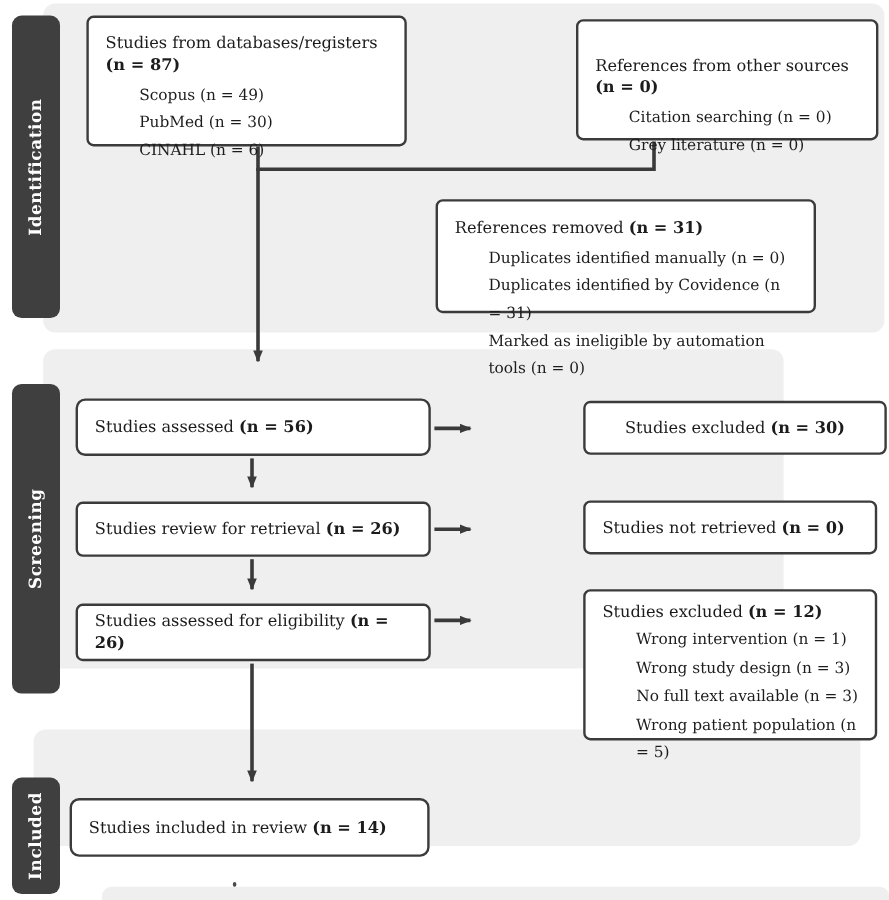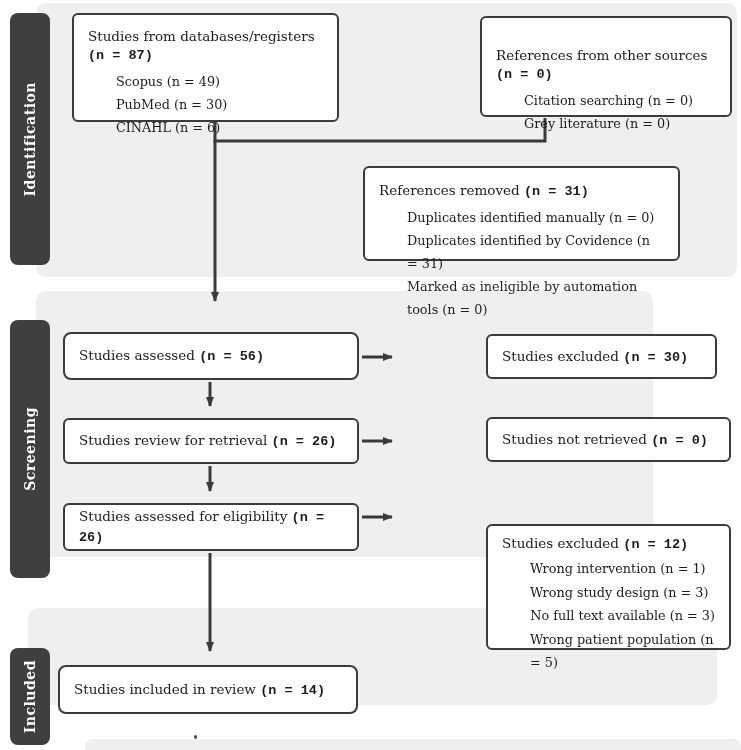--- a/index.html
+++ b/index.html
@@ -6,21 +6,21 @@
   #canvas{position:relative;width:741px;height:750px;background:#ffffff;overflow:hidden;
           font-family:"DejaVu Serif", serif;color:#1c1c1c;}
   .panel{position:absolute;background:#efefef;border-radius:10px;}
   .side{position:absolute;background:#3f3f3f;border-radius:8px;color:#ffffff;
         display:flex;align-items:center;justify-content:center;}
   .side span{writing-mode:vertical-rl;transform:rotate(180deg);
              font-weight:bold;font-size:14px;letter-spacing:.5px;}
   .box{position:absolute;background:#ffffff;border:2.5px solid #3b3b3b;border-radius:6px;
        box-sizing:border-box;padding:0 14px;font-size:13.5px;line-height:18px;}
   .box.single{display:flex;align-items:center;}
-  .title b{font-weight:bold;font-family:Liberation Mono, monospace;}
+  .title b{font-weight:bold;}
   .sub{margin-left:28px;font-size:12.8px;line-height:23px;}
   .gap{height:5px;}
   .pt12{padding-top:12px;} .pt17{padding-top:28px;} .pt13{padding-top:13px;} .pt8{padding-top:8px;}
   #wires{position:absolute;left:0;top:0;pointer-events:none;}
   .ln{fill:none;stroke:#3a3a3a;stroke-width:3;}
   .dot{position:absolute;left:194px;top:735px;width:3px;height:4px;background:#4a4a4a;border-radius:50%;}
 </style>
 </head>
 <body>
 
@@ -103,35 +103,35 @@
     </div>
   </div>
 
   <div class="box single" style="left:63px;top:503px;width:296px;height:48px;">
     <div class="title">
       <span>Studies assessed for eligibility</span>
       <b>(n = 26)</b>
     </div>
   </div>
 
-  <div class="box single" style="left:486px;top:334px;width:231px;height:45px;">
+  <div class="box single" style="left:486px;top:334px;width:253px;height:45px;justify-content:center;">
     <div class="title">
       <span>Studies excluded</span>
       <b>(n = 30)</b>
     </div>
   </div>
 
   <div class="box single" style="left:486px;top:417px;width:245px;height:45px;">
     <div class="title">
       <span>Studies not retrieved</span>
       <b>(n = 0)</b>
     </div>
   </div>
 
-  <div class="box pt8" style="left:486px;top:491px;width:245px;height:126px;margin-top:33px;">
+  <div class="box pt8" style="left:486px;top:491px;width:245px;height:126px;">
     <div class="title">
       <span>Studies excluded</span>
       <b>(n = 12)</b>
     </div>
     <div class="gap" style="height:3px;"></div>
     <div class="sub" style="line-height:23.5px;">Wrong intervention (n = 1)</div>
     <div class="sub" style="line-height:23.5px;">Wrong study design (n = 3)</div>
     <div class="sub" style="line-height:23.5px;text-align:right;">No full text available (n = 3)</div>
     <div class="sub" style="line-height:23.5px;">Wrong patient population (n = 5)</div>
   </div>

